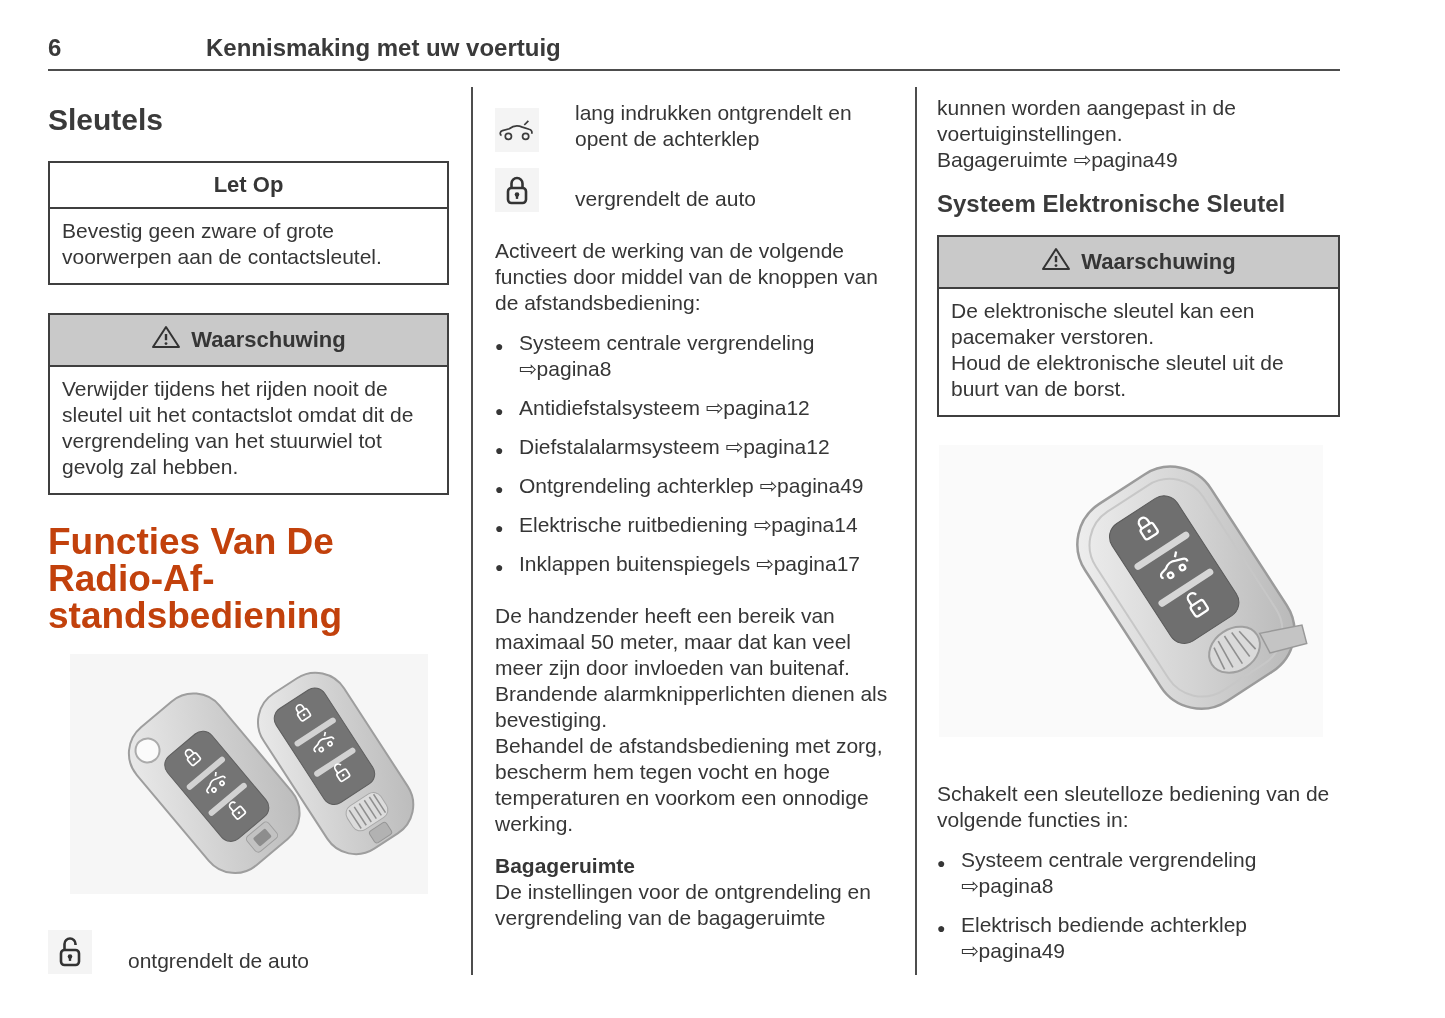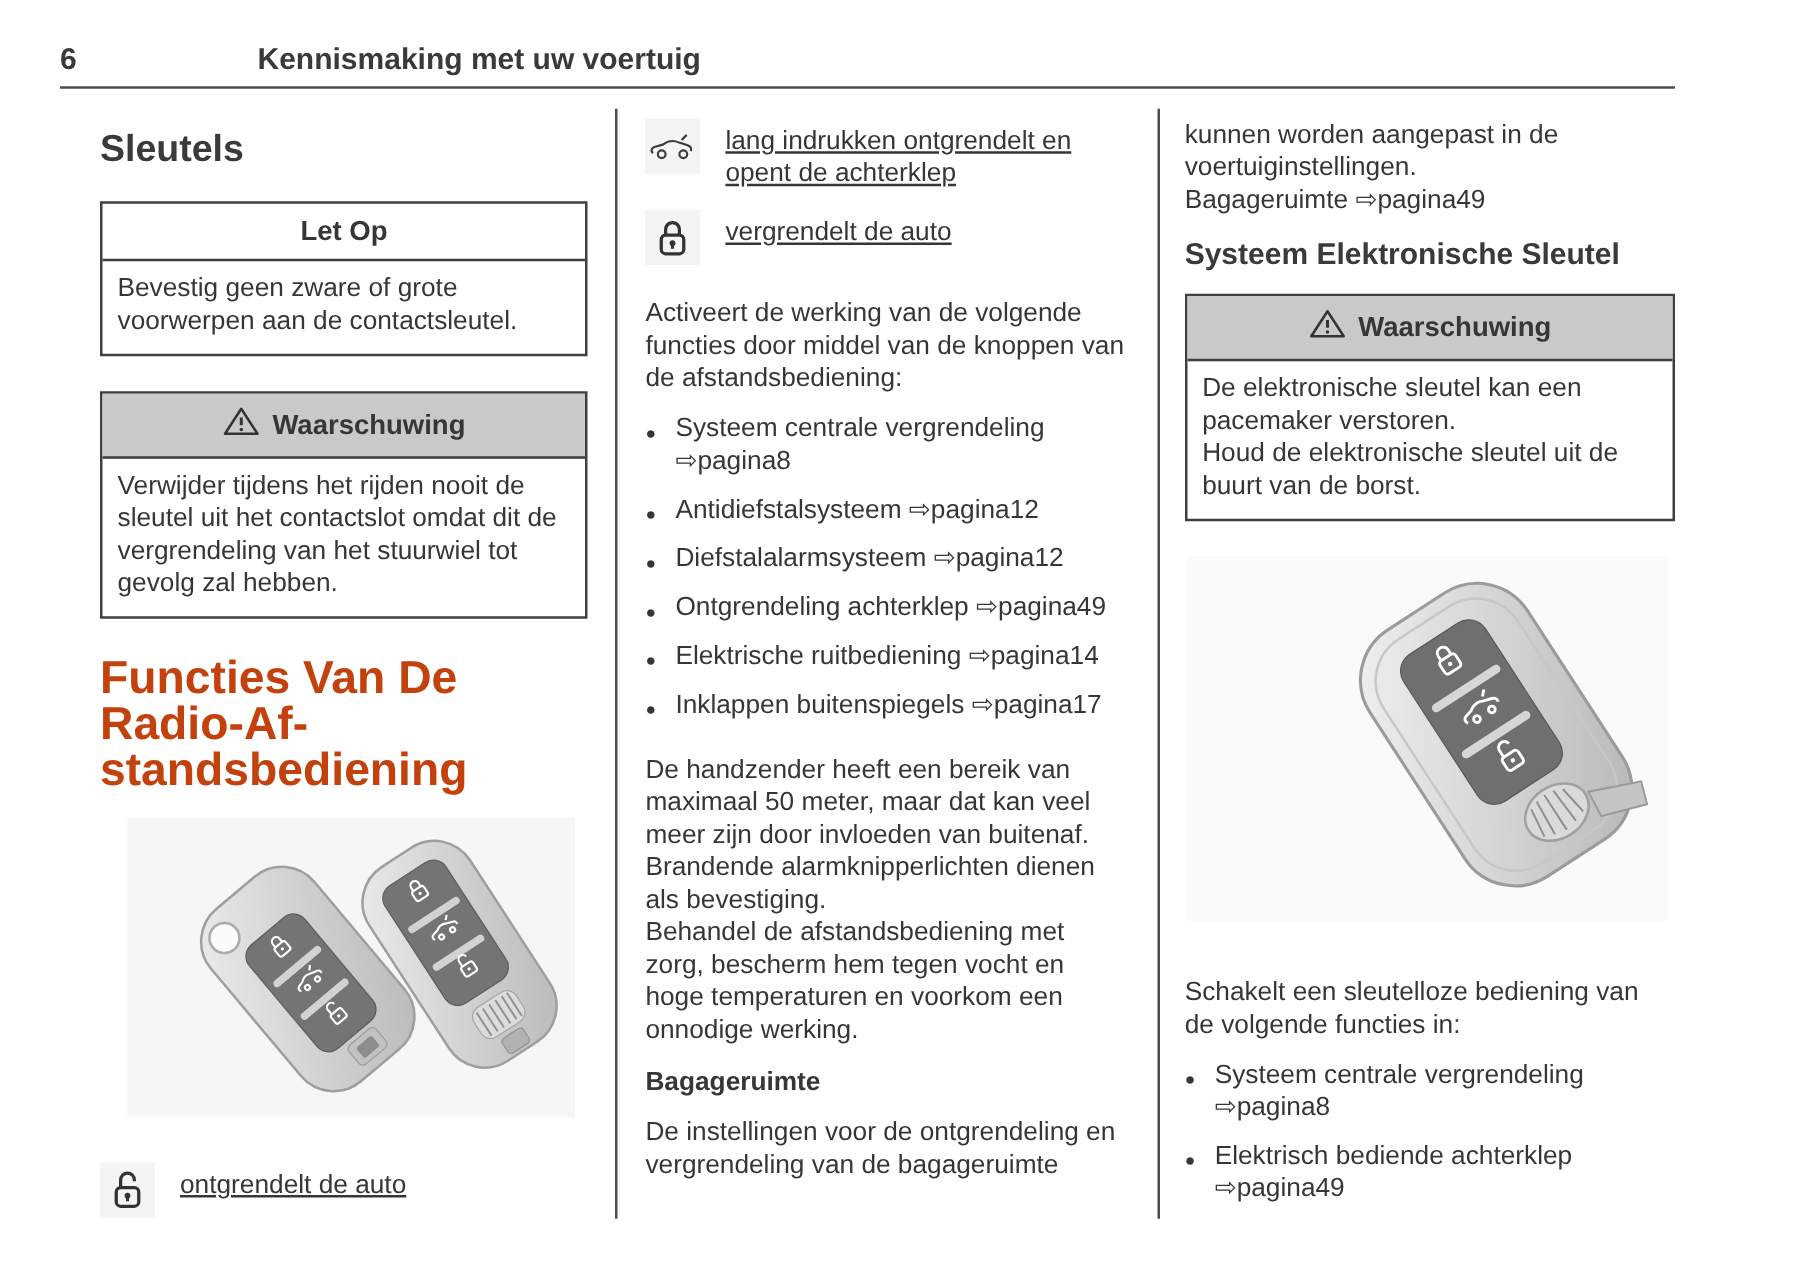--- a/index.html
+++ b/index.html
@@ -12,56 +12,56 @@
   .inner{width:1292px;margin:0 0 0 48px;padding-top:34px;}
 
   
   .page-header{display:flex;align-items:baseline;border-bottom:2px solid #4d4d4d;padding-bottom:7px;}
   .page-num{width:122px;font-size:24px;font-weight:bold;color:#3a3a3a;}
   .page-title{font-size:24px;font-weight:bold;color:#3a3a3a;margin-left:36px;}
 
   
   .columns{display:flex;margin-top:16px;min-height:888px;align-items:stretch;}
   .col{box-sizing:border-box;font-size:21px;line-height:26px;}
-  .col-left{width:423px;padding-right:22px;margin-left:32px;}
+  .col-left{width:423px;padding-right:22px;}
   .col-mid{width:446px;padding:0 22px;border-left:2px solid #4d4d4d;border-right:2px solid #4d4d4d;}
   .col-right{width:423px;padding-left:20px;}
 
   h1.sec{font-size:30px;line-height:34px;font-weight:bold;color:#3a3a3a;margin:16px 0 24px;}
   h2.sec{font-size:37px;line-height:37px;font-weight:bold;color:#c2410c;margin:6px 0 20px;}
   h2.sec-r{font-size:24px;line-height:34px;font-weight:bold;color:#3a3a3a;margin:14px 0 14px;}
   h3.sub{font-size:21px;line-height:26px;font-weight:bold;margin:16px 0 0;}
   p{margin:0;}
 
   
   .note-box{border:2px solid #3f3f3f;margin-bottom:28px;}
   .note-head{display:flex;align-items:center;justify-content:center;gap:10px;
     font-size:22px;font-weight:bold;padding:9px 4px;border-bottom:2px solid #3f3f3f;}
   .note-head.gray{background:#c9c9c9;}
   .note-body{padding:9px 12px 13px 12px;}
   .note-body .bline{display:block;}
 
   
-  .icon-row{display:flex;gap:20px;align-items:flex-start;text-decoration:underline;}
+  .icon-row{display:flex;gap:36px;align-items:flex-end;}
   .icon-cell{width:44px;height:44px;background:#f4f4f4;display:flex;align-items:center;justify-content:center;flex:none;}
   .icon-row .rowtext{padding-top:5px;}
 
   
   ul.refs{list-style:none;margin:14px 0 0;padding:0;}
   ul.refs li{position:relative;padding-left:24px;margin-top:13px;}
   ul.refs li::before{content:"●";position:absolute;left:0;top:3px;font-size:14px;color:#363636;}
   .ref-block{display:block;}
 
   
   .fig{display:block;}
   .fig-keys{width:358px;height:240px;background:#f6f6f6;margin:2px 0 0 22px;}
   .fig-ekey{width:384px;height:292px;background:#fafafa;margin:14px 0 0 2px;}
 
   .mt8{margin-top:8px;} .mt16{margin-top:16px;} .mt26{margin-top:26px;}
-  .mt14{margin-top:14px;} .mt36{margin-top:36px;} .mt44{margin-top:44px;}
+  .mt14{} .mt36{margin-top:36px;} .mt44{margin-top:44px;}
 </style>
 </head>
 <body>
 
 <div class="page">
   <div class="inner">
 
     <div class="page-header">
       <span class="page-num">6</span>
       <span class="page-title">Kennismaking met uw voertuig</span>

